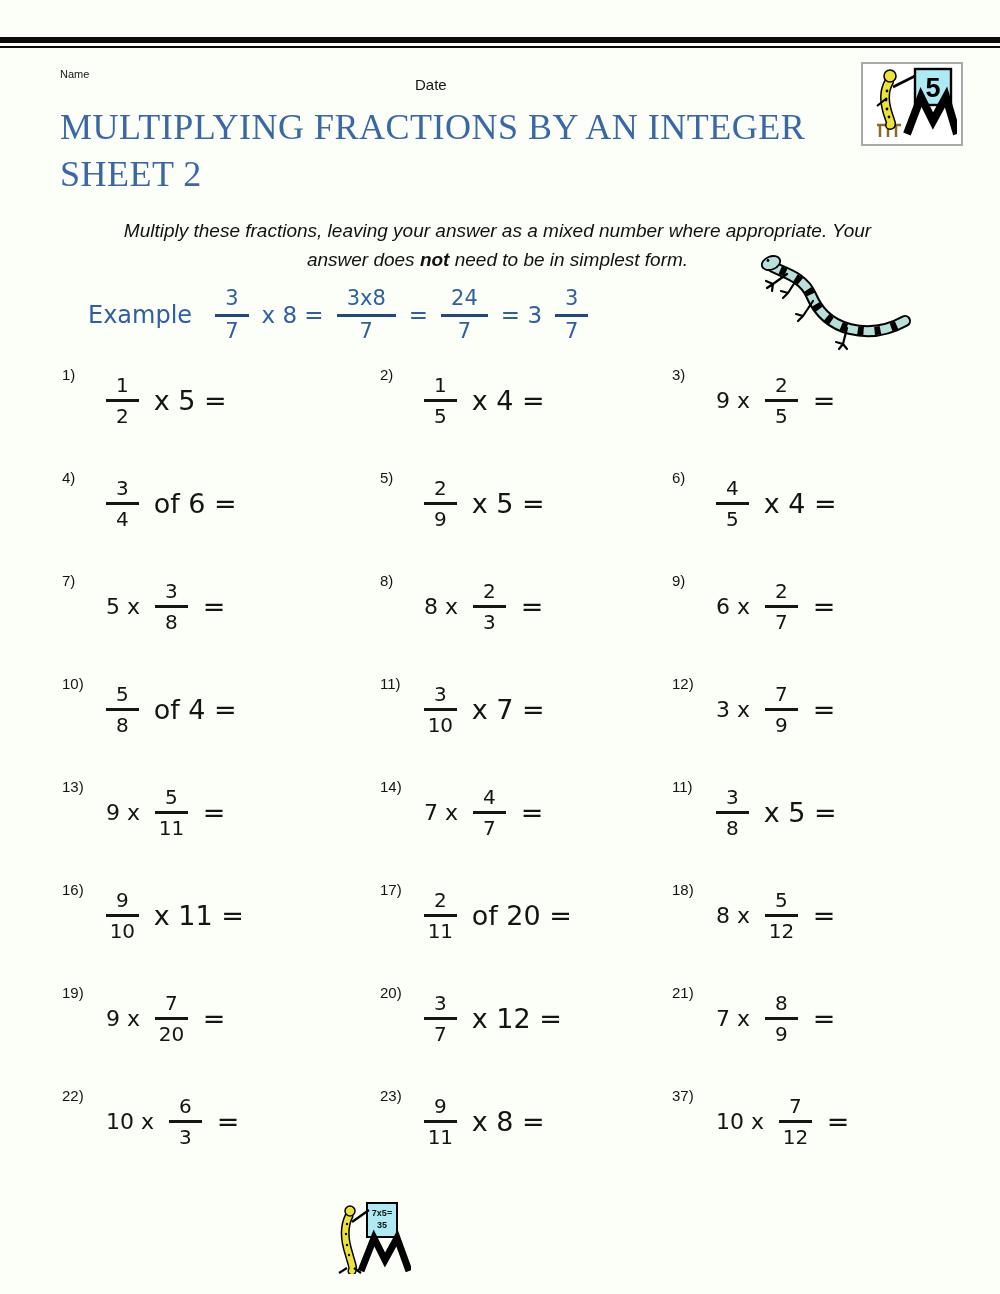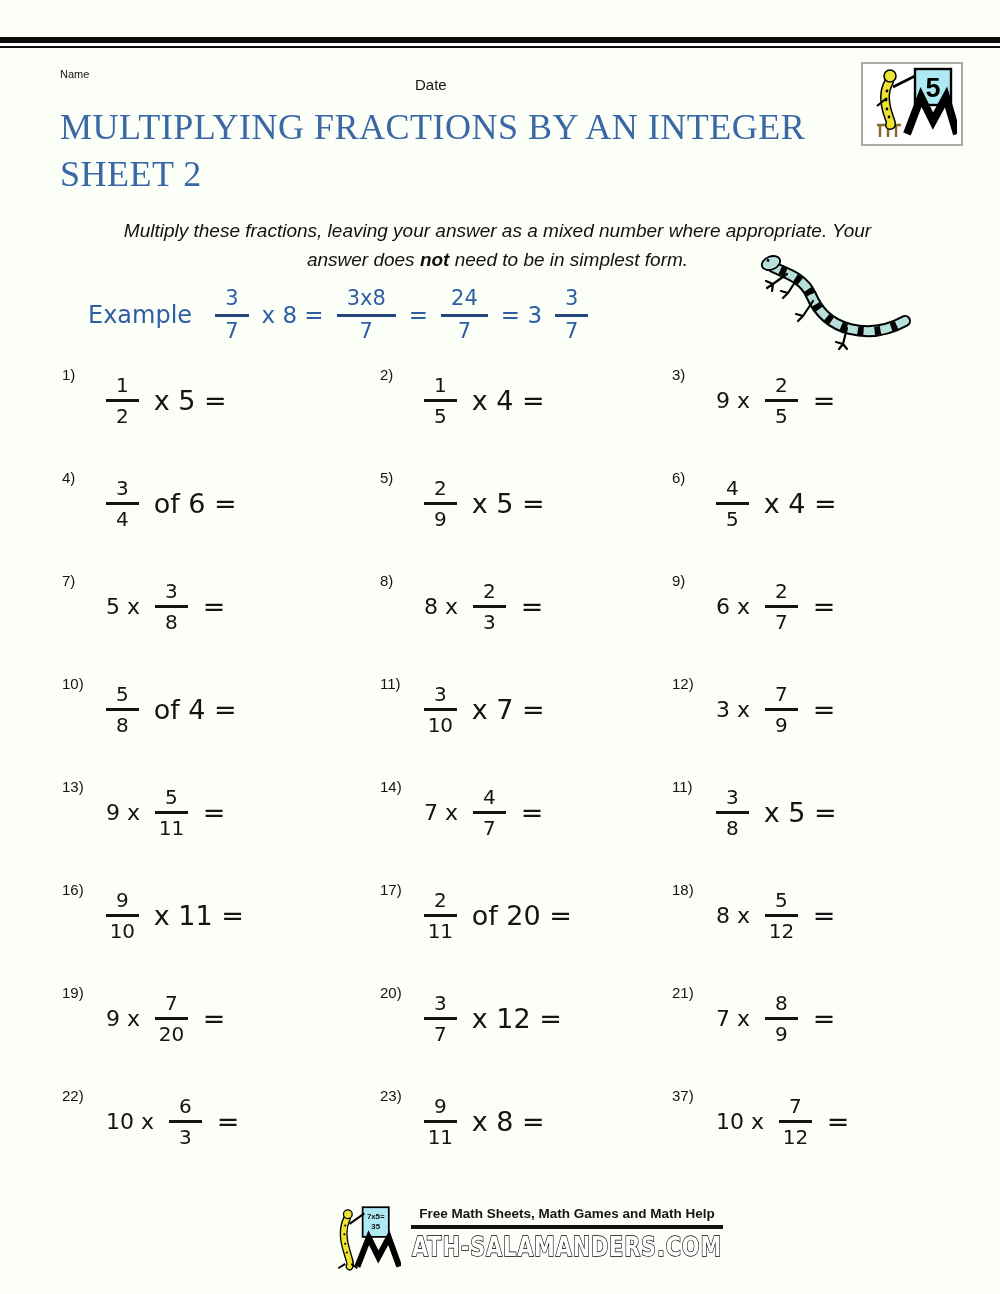--- a/index.html
+++ b/index.html
@@ -446,20 +446,13 @@
       <line x1="19" y1="24" x2="36" y2="12" stroke="#000" stroke-width="2.4"></line>
       <line x1="14" y1="70" x2="6" y2="75" stroke="#000" stroke-width="2.2"></line>
       <line x1="21" y1="70" x2="28" y2="75" stroke="#000" stroke-width="2.2"></line>
       <circle cx="14" cy="26" r="1.2"></circle>
         <circle cx="13" cy="36" r="1.2"></circle>
       <circle cx="14" cy="47" r="1.2"></circle>
         <circle cx="16" cy="57" r="1.2"></circle>
     </g>
     <path d="M28,73 L41,40 L52,62 L64,40 L76,73" fill="none" stroke="#000" stroke-width="7"></path>
   </svg>
-  <div class="footer-right">
-    <div class="tagline">Free Math Sheets, Math Games and Math Help</div>
-    <div class="footer-rule"></div>
-    <svg width="312" height="32" viewBox="0 0 312 32">
-      <text x="1" y="25" font-family="DejaVu Sans, sans-serif" font-size="26" font-weight="bold" letter-spacing="1" fill="#ffffff" stroke="#000000" stroke-width="1.4" paint-order="stroke" textLength="310" lengthAdjust="spacingAndGlyphs">ATH-SALAMANDERS.COM</text>
-    </svg>
-  </div>
 </div>
 
 </body></html>

